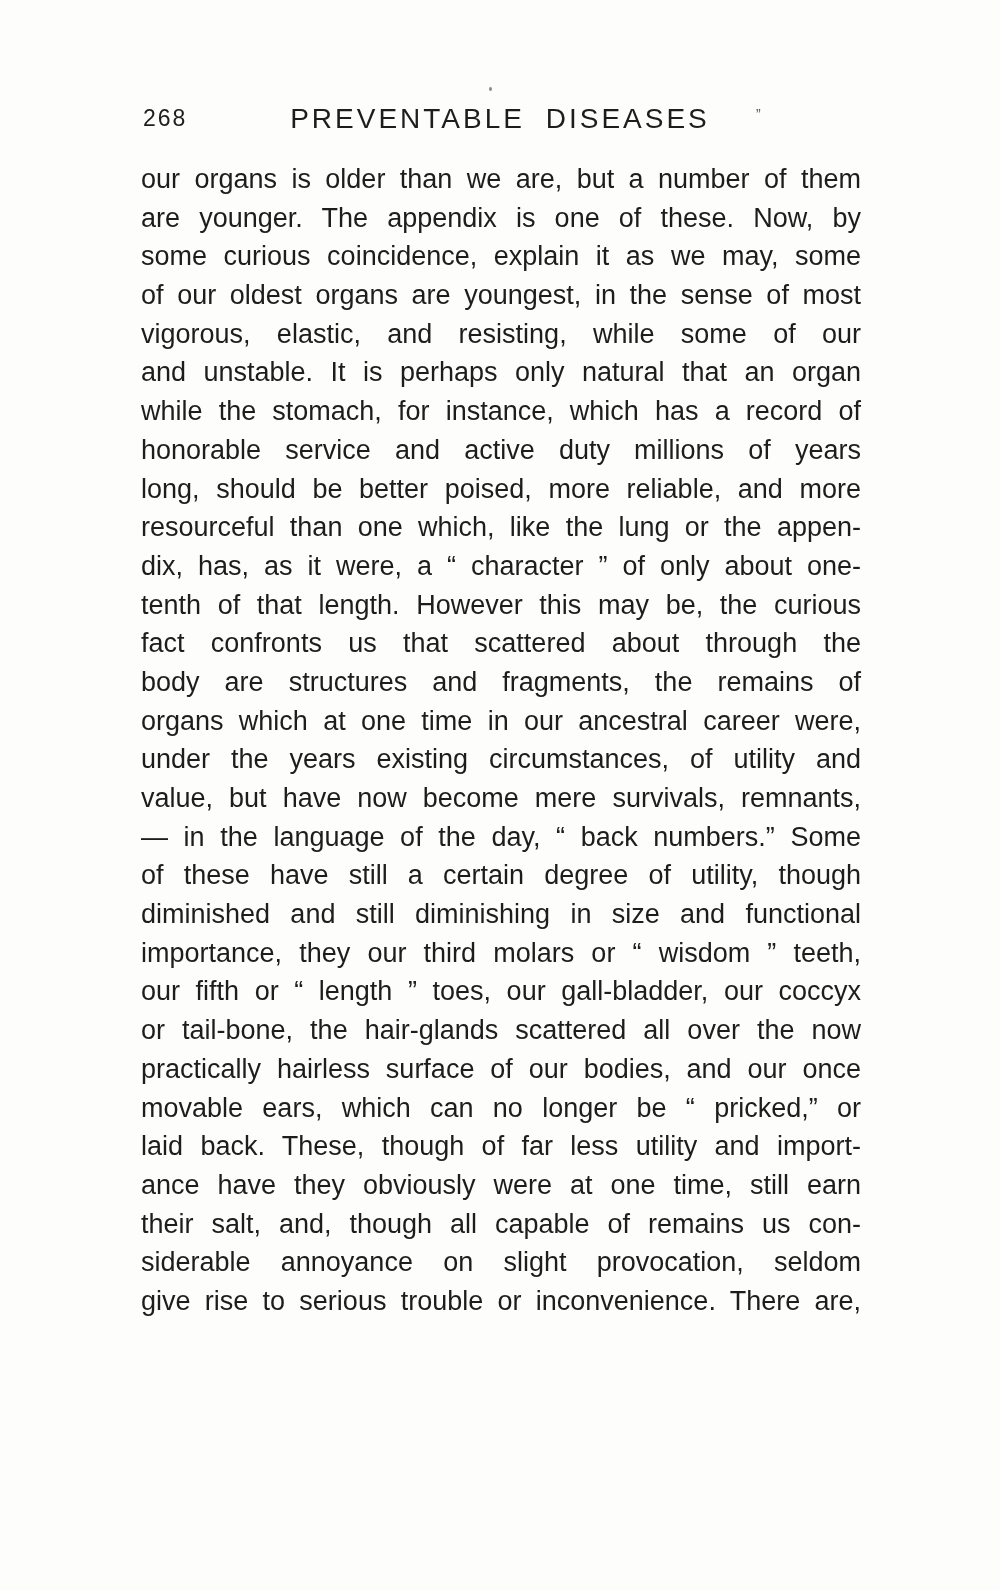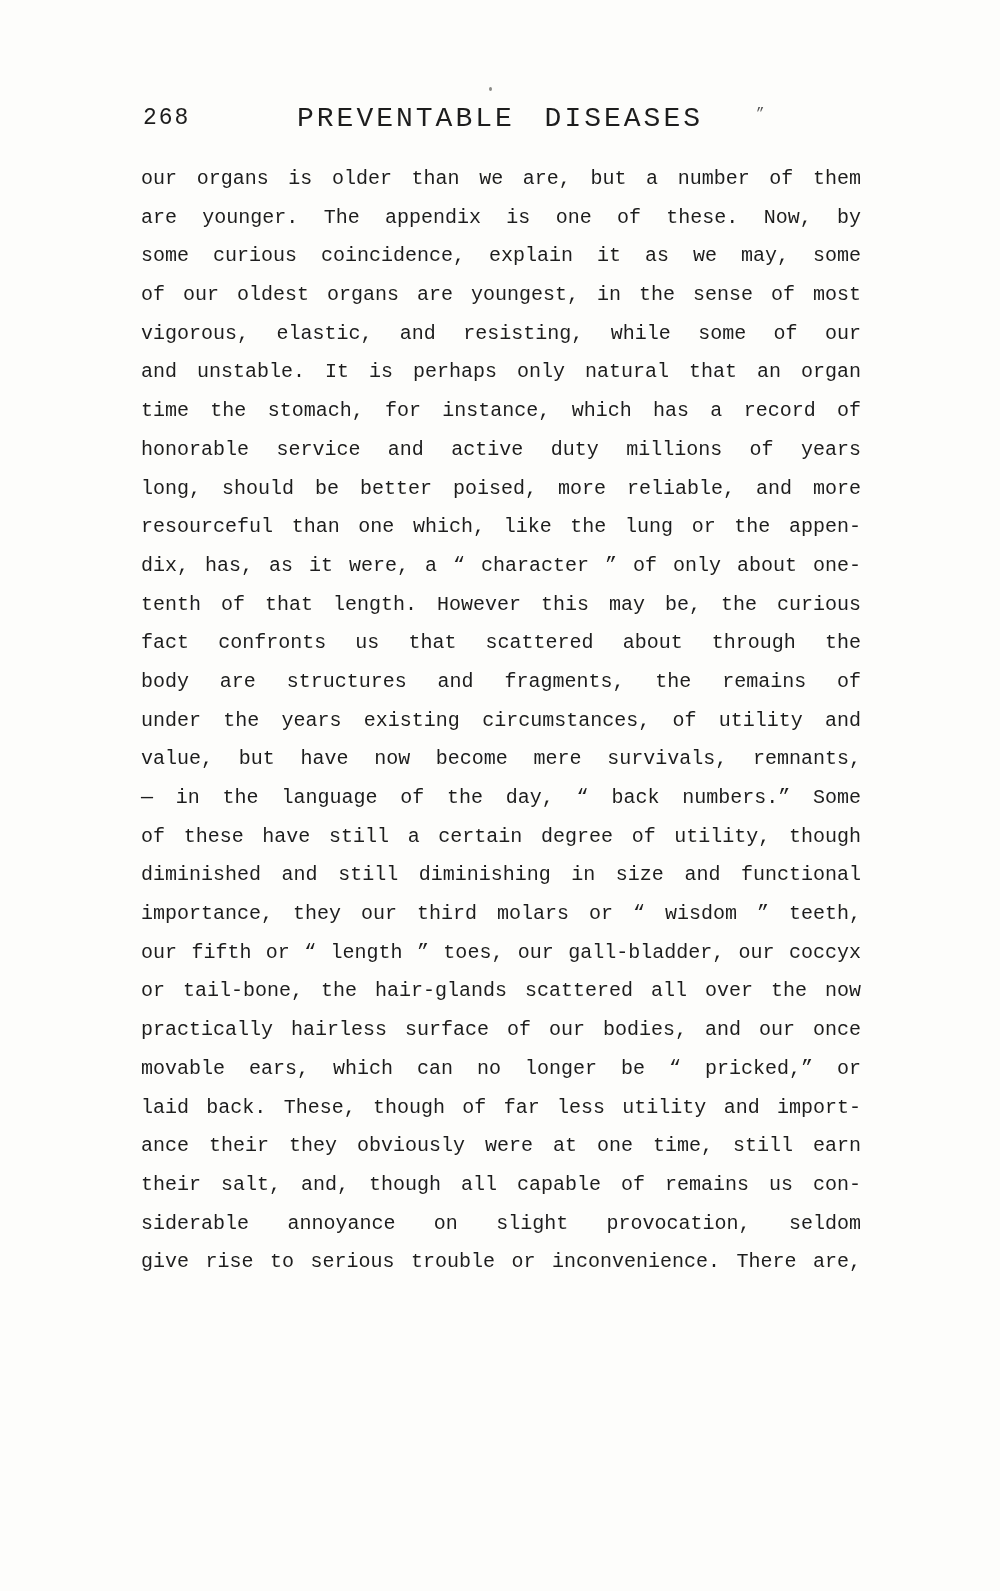--- a/index.html
+++ b/index.html
@@ -7,21 +7,21 @@
     padding: 0;
     background: #e9e9e7;
   }
   .page {
     position: relative;
     width: 1000px;
     height: 1591px;
     margin: 0 auto;
     background: #fdfdfb;
     overflow: hidden;
-    font-family: Liberation Mono, monospace;
+    font-family: Liberation Sans, sans-serif;
     color: #1d1d1d;
   }
   .header-row {
     position: absolute;
     top: 100px;
     left: 0;
     width: 100%;
     height: 36px;
   }
   .page-number {
@@ -55,21 +55,21 @@
     width: 3px;
     height: 4px;
     background: #8a8a86;
     border-radius: 50%;
   }
   .text-block {
     position: absolute;
     top: 160px;
     left: 141px;
     width: 720px;
-    font-size: 20px;
+    font-size: 27px;
   }
   .line {
     text-align: justify;
     text-align-last: justify;
     line-height: 38.7px;
     height: 38.7px;
     white-space: normal;
   }
 </style>
 </head>
@@ -82,37 +82,38 @@
     <span class="header-title">PREVENTABLE DISEASES</span>
     <span class="stray-mark">”</span>
   </div>
   <div class="text-block">
       <div class="line">our organs is older than we are, but a number of them</div>
       <div class="line">are younger.  The appendix is one of these.  Now, by</div>
       <div class="line">some curious coincidence, explain it as we may, some</div>
       <div class="line">of our oldest organs are youngest, in the sense of most</div>
       <div class="line">vigorous, elastic, and resisting, while some of our</div>
       <div class="line">and unstable.  It is perhaps only natural that an organ</div>
-      <div class="line">time the stomach, for instance, which has a record of</div>
+      <div class="line">while the stomach, for instance, which has a record of</div>
       <div class="line">honorable service and active duty millions of years</div>
       <div class="line">long, should be better poised, more reliable, and more</div>
       <div class="line">resourceful than one which, like the lung or the appen-</div>
       <div class="line">dix, has, as it were, a “ character ” of only about one-</div>
       <div class="line">tenth of that length.  However this may be, the curious</div>
       <div class="line">fact confronts us that scattered about through the</div>
       <div class="line">body are structures and fragments, the remains of</div>
+      <div class="line">organs which at one time in our ancestral career were,</div>
       <div class="line">under the years existing circumstances, of utility and</div>
       <div class="line">value, but have now become mere survivals, remnants,</div>
       <div class="line">— in the language of the day, “ back numbers.”  Some</div>
       <div class="line">of these have still a certain degree of utility, though</div>
       <div class="line">diminished and still diminishing in size and functional</div>
       <div class="line">importance, they our third molars or “ wisdom ” teeth,</div>
       <div class="line">our fifth or “ length ” toes, our gall-bladder, our coccyx</div>
       <div class="line">or tail-bone, the hair-glands scattered all over the now</div>
       <div class="line">practically hairless surface of our bodies, and our once</div>
       <div class="line">movable ears, which can no longer be “ pricked,” or</div>
       <div class="line">laid back.  These, though of far less utility and import-</div>
-      <div class="line">ance their they obviously were at one  time, still earn</div>
+      <div class="line">ance have they obviously were at one  time, still earn</div>
       <div class="line">their salt, and, though all capable of remains us con-</div>
       <div class="line">siderable annoyance on slight provocation, seldom</div>
       <div class="line">give rise to serious trouble or inconvenience.  There are,</div>
     </div>
 </div>
 
 </body></html>

